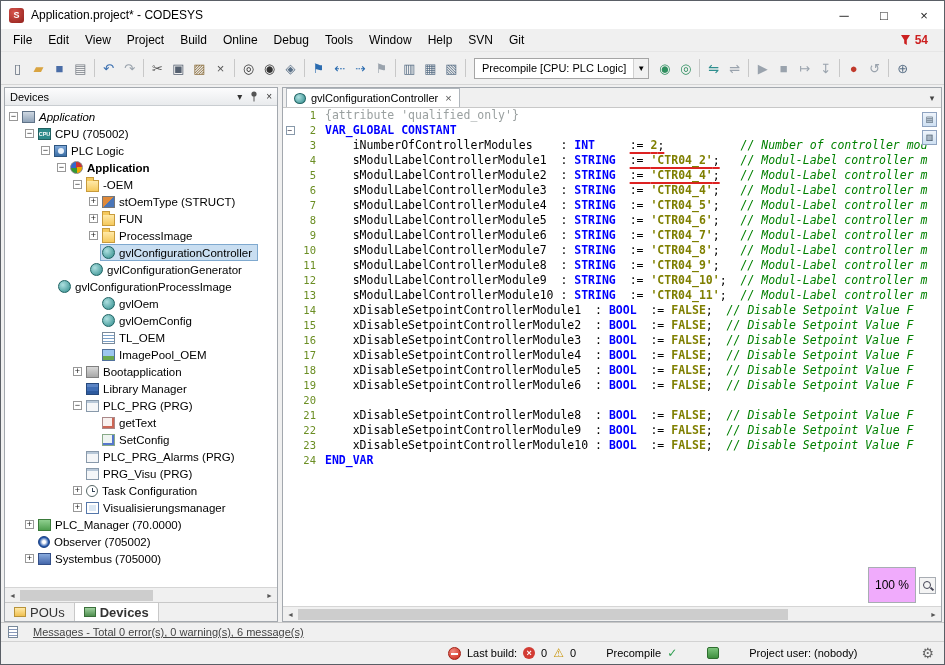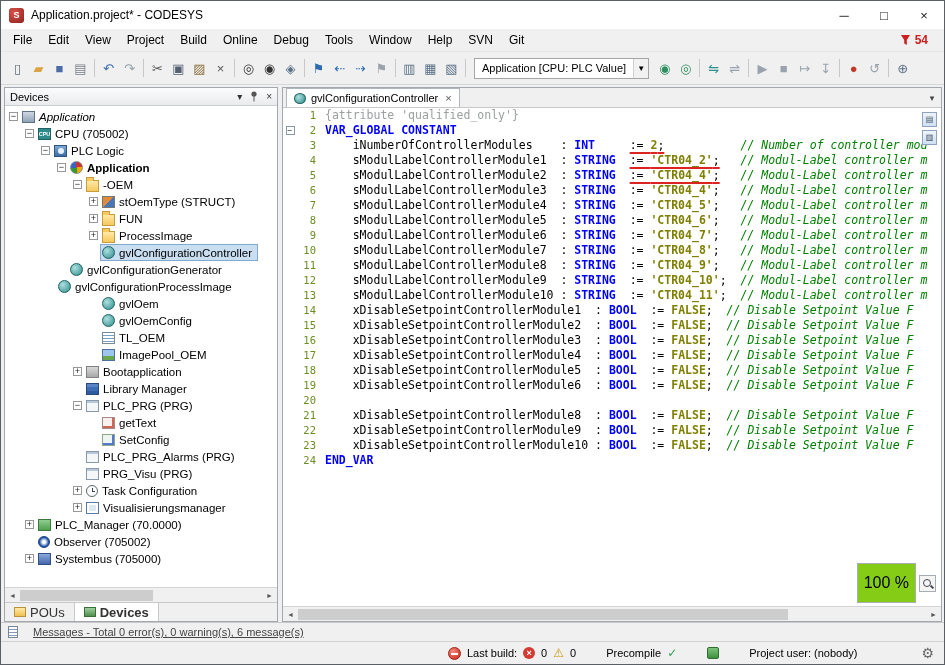--- a/index.html
+++ b/index.html
@@ -101,21 +101,21 @@
   .ct{white-space:pre;}
   .kw{color:#0000ff;font-weight:bold;}
   .lit{color:#7f7f00;font-weight:bold;}
   .cm{color:#008000;font-style:italic;}
   .pr{color:#9aa0a0;}
   .ul{text-decoration:underline;text-decoration-color:#dd2222;text-decoration-thickness:2px;text-underline-offset:3px;}
   .mini-tools{position:absolute;top:4px;right:4px;display:flex;flex-direction:column;gap:3px;}
   .mini-btn{width:15px;height:15px;border:1px solid #8fa3c0;background:linear-gradient(#eef4fb,#cfe0f2);
     font-size:8px;display:flex;align-items:center;justify-content:center;color:#345;font-family:"Liberation Sans",sans-serif;}
   .zoom-box{position:absolute;right:5px;bottom:3px;display:flex;align-items:center;gap:3px;font-family:"Liberation Sans",sans-serif;}
-  .zoom-level{border:1px solid #a8adb3;background:#84cc16;font-size:16px;padding:10px 6px;}
+  .zoom-level{border:1px solid #a8adb3;background:#f0abfc;font-size:12px;padding:10px 6px;}
   .zoom-btn{width:17px;height:17px;border:1px solid #a8adb3;background:#f4f4f4;position:relative;display:inline-block;}
   .zoom-btn::before{content:'';position:absolute;left:3px;top:3px;width:6px;height:6px;border:1.5px solid #445;border-radius:50%;}
   .zoom-btn::after{content:'';position:absolute;left:10px;top:10px;width:4px;height:2px;background:#445;transform:rotate(45deg);}
   
   .messages-bar{flex:0 0 19px;display:flex;align-items:center;gap:15px;padding:0 7px;border-top:1px solid #c8c8c8;background:#f0f0f0;font-size:11px;color:#444;text-decoration:underline;}
   .msg-icon{width:10px;height:12px;background:repeating-linear-gradient(#ffffff 0 2px,#8899bb 2px 3px);border:1px solid #788899;}
   .statusbar{flex:0 0 23px;display:flex;align-items:center;background:#f0f0f0;border-top:1px solid #d2d2d2;font-size:11px;padding:0 10px;gap:6px;}
   .sb-spacer{flex:1;}
   .sb-gap{width:18px;} .sb-gap2{width:52px;}
   .sb-red{width:13px;height:13px;border-radius:50%;background:radial-gradient(circle at 35% 30%,#f08a80,#cc2211);border:1px solid #a01f15;position:relative;}
@@ -187,21 +187,21 @@
         <span class="ticon" style="color: rgb(43, 108, 176);">⇠</span>
         <span class="ticon" style="color: rgb(43, 108, 176);">⇢</span>
         <span class="ticon" style="color: rgb(154, 163, 173);">⚑</span>
         <span class="tsep"></span>
         <span class="ticon" style="color: rgb(90, 112, 135);">▥</span>
         <span class="ticon" style="color: rgb(90, 112, 135);">▦</span>
         <span class="ticon" style="color: rgb(90, 112, 135);">▧</span>
         <span class="tsep"></span>
       </span>
     <span class="combo">
-      <span class="combo-text">Application [CPU: PLC Value]</span>
+      <span class="combo-text">Precompile [CPU: PLC Logic]</span>
       <span class="combo-arrow">▼</span>
     </span>
     <span class="tb-group" id="tb-right">
         <span class="ticon" style="color: rgb(47, 143, 95);">◉</span>
         <span class="ticon" style="color: rgb(47, 143, 95);">◎</span>
         <span class="tsep"></span>
         <span class="ticon" style="color: rgb(47, 143, 143);">⇋</span>
         <span class="ticon" style="color: rgb(154, 163, 173);">⇌</span>
         <span class="tsep"></span>
         <span class="ticon" style="color: rgb(154, 163, 173);">▶</span>
@@ -289,21 +289,21 @@
               <span class="tlabel">ProcessImage</span>
             </span>
           </div>
           <div class="trow sel" style="padding-left: 84px;">
             <span class="exp-sp"></span>
             <span class="hlbox">
               <span class="nicon i-gvl"></span>
               <span class="tlabel">gvlConfigurationController</span>
             </span>
           </div>
-          <div class="trow" style="padding-left: 52px;">
+          <div class="trow" style="padding-left: 72px;">
             <span class="exp-sp"></span>
             <span class="hlbox">
               <span class="nicon i-gvl"></span>
               <span class="tlabel">gvlConfigurationGenerator</span>
             </span>
           </div>
           <div class="trow" style="padding-left: 40px;">
             <span class="exp-sp"></span>
             <span class="hlbox">
               <span class="nicon i-gvl"></span>

